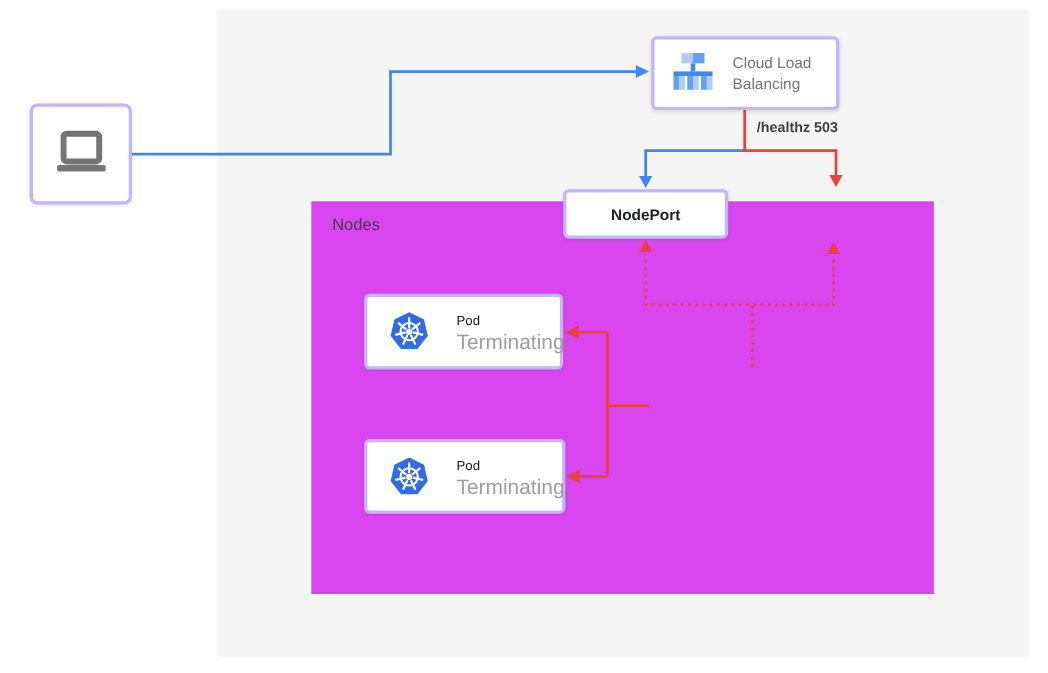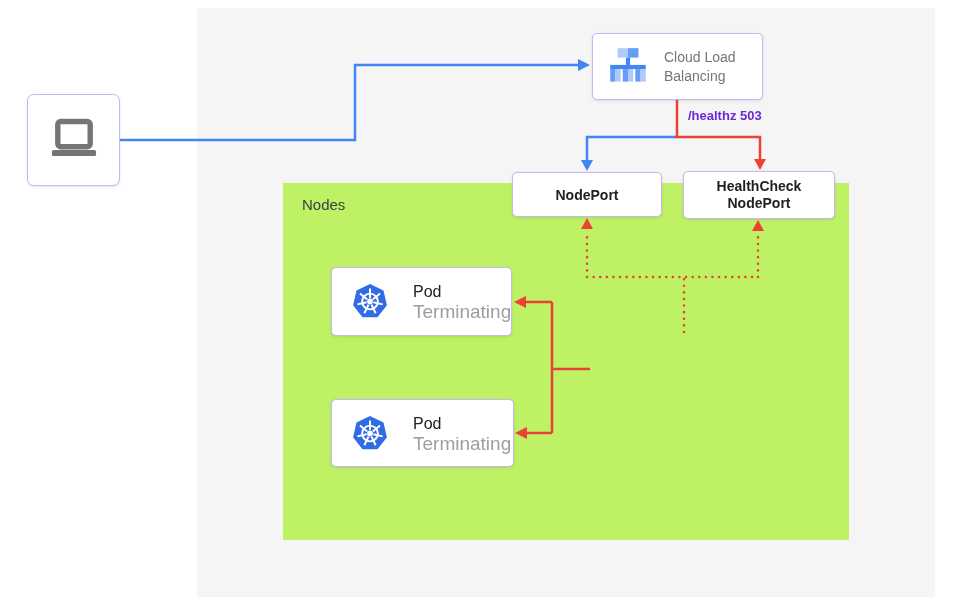--- a/index.html
+++ b/index.html
@@ -15,39 +15,39 @@
     position: absolute;
     left: 197px; top: 8px;
     width: 738px; height: 589px;
     background: #f5f5f6;
     border-radius: 2px;
   }
   .nodes-panel {
     position: absolute;
     left: 283px; top: 183px;
     width: 566px; height: 357px;
-    background: #bef264;
+    background: #d946ef;
   }
   .nodes-label {
     position: absolute;
     left: 19px; top: 13px;
     font-size: 15px;
     color: #3c4043;
   }
   svg.wires {
     position: absolute;
     left: 0; top: 0;
     width: 953px; height: 612px;
     pointer-events: none;
     z-index: 2;
   }
   .box {
     position: absolute;
     background: #ffffff;
-    border: 1px solid #c4b5fd;
+    border: 3px solid #c4b5fd;
     border-radius: 5px;
     box-shadow: 0 1px 3px rgba(60,64,67,.14);
     display: flex;
     align-items: center;
     z-index: 3;
   }
   .laptop-box {
     left: 27px; top: 94px;
     width: 93px; height: 92px;
     justify-content: center;
@@ -80,35 +80,35 @@
     font-size: 14px;
     font-weight: bold;
     color: #202124;
   }
   .hc-box .port-label { width: 104px; line-height: 17px; }
   .pod1-box { left: 331px; top: 267px; width: 181px; height: 69px; padding-left: 17px; }
   .pod2-box { left: 331px; top: 399px; width: 183px; height: 68px; padding-left: 17px; }
   .kproxy-box { left: 590px; top: 334px; width: 187px; height: 72px; padding-left: 13px; }
   .node-text { margin-left: 22px; }
   .node-title {
-    font-size: 16px;
+    font-size: 12px;
     color: #212121;
     line-height: 21px;
   }
   .node-sub {
     font-size: 19px;
     color: #9e9e9e;
     line-height: 20px;
   }
   .edge-label {
     position: absolute;
     left: 688px; top: 108px;
     font-size: 13px;
     font-weight: bold;
-    color: #6d28d9;
+    color: #404040;
     z-index: 3;
   }
   .icon { flex: 0 0 auto; display: block; }
 </style>
 </head>
 <body>
 
 <div class="canvas">
 
   <div class="outer-panel"></div>
@@ -169,23 +169,20 @@
     </svg>
     <div class="clb-text">Cloud Load Balancing</div>
   </div>
 
   <div class="edge-label">/healthz 503</div>
 
   <div class="box nodeport-box">
     <div class="port-label">NodePort</div>
   </div>
 
-  <div class="box hc-box">
-    <div class="port-label">HealthCheck NodePort</div>
-  </div>
 
   <div class="box pod1-box">
     <svg class="icon" width="42" height="41" viewBox="0 0 24 24">
       <polygon points="12,1.7 19.9,5.5 21.9,14.2 16.4,21.2 7.6,21.2 2.1,14.2 4.1,5.5" fill="#326ce5"></polygon>
       <g stroke="#ffffff" stroke-width="1.15" fill="none">
         <circle cx="12" cy="12" r="4.6"></circle>
         <path d="M12 10 L12 4.4 M13.6 10.8 L17.9 7.3 M14 12.4 L19.4 13.7 M12.9 13.8 L15.3 18.9 M11.1 13.8 L8.7 18.9 M10 12.4 L4.6 13.7 M10.4 10.8 L6.1 7.3"></path>
       </g>
       <circle cx="12" cy="12" r="1.7" fill="#ffffff"></circle>
     </svg>

